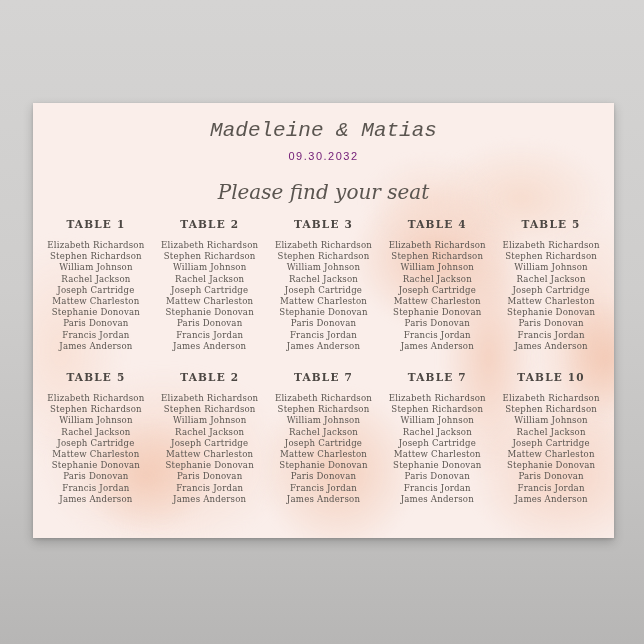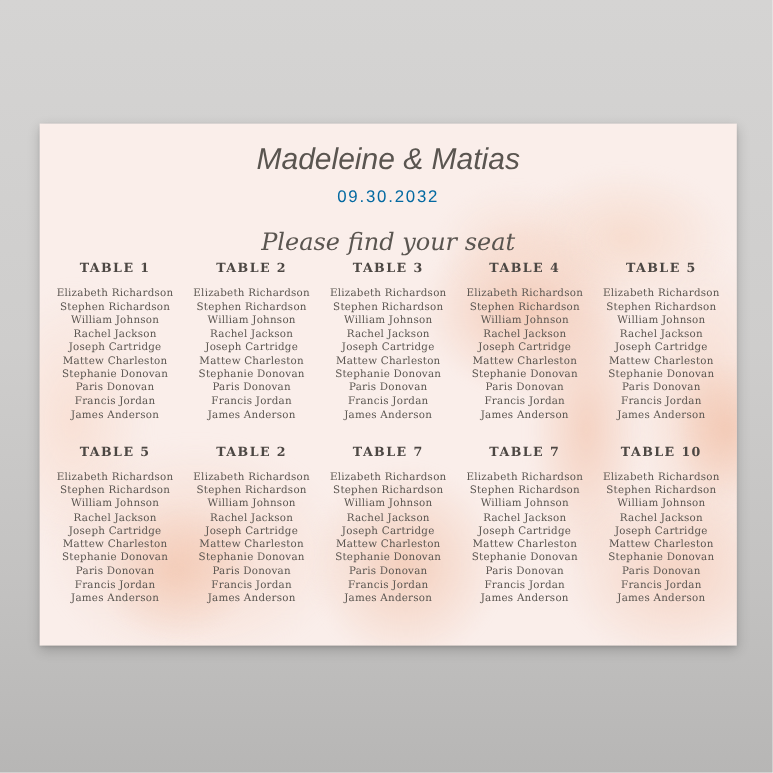--- a/index.html
+++ b/index.html
@@ -33,32 +33,32 @@
   .wc8  { left:48px;  top:315px; width:130px; height:115px; background: radial-gradient(closest-side, rgba(241,193,168,0.60), rgba(241,193,168,0)); filter: blur(4px); border-radius: 45% 55% 55% 45% / 55% 50% 45% 55%; }
   .wc9  { left:225px; top:285px; width:160px; height:165px; background: radial-gradient(closest-side, rgba(242,199,177,0.80), rgba(242,199,177,0)); filter: blur(5px); border-radius: 50% 50% 45% 55% / 45% 55% 50% 50%; }
   .wc10 { left:435px; top:295px; width:190px; height:155px; background: radial-gradient(closest-side, rgba(244,206,188,0.80), rgba(244,206,188,0)); filter: blur(5px); border-radius: 55% 45% 55% 45% / 50% 50% 55% 45%; }
   .wc11 { left:330px; top:52px;  width:135px; height:95px;  background: radial-gradient(closest-side, rgba(247,218,204,0.65), rgba(247,218,204,0)); filter: blur(5px); border-radius: 50% 50% 50% 50% / 50% 50% 50% 50%; }
 
   .poster-header {
     position: absolute; top: 16px; left: 0; right: 0;
     text-align: center; z-index: 1;
   }
   .title {
-    font-family: Liberation Sans, sans-serif;
+    font-family: Liberation Mono, monospace;
     font-style: italic;
-    font-size: 25px;
+    font-size: 21px;
     line-height: 1.15;
     color: #5a5550;
   }
   .date {
     margin-top: 7px;
     font-family: "Liberation Sans", sans-serif;
-    font-size: 14px;
+    font-size: 11px;
     letter-spacing: 1.5px;
-    color: #0369a1;
+    color: #701a75;
   }
   .subtitle {
     margin-top: 18px;
     font-family: "DejaVu Serif", serif;
     font-style: italic;
     font-size: 20px;
     color: #5a5550;
   }
   .tables-grid {
     position: absolute; top: 115px; left: 6px; right: 6px;

